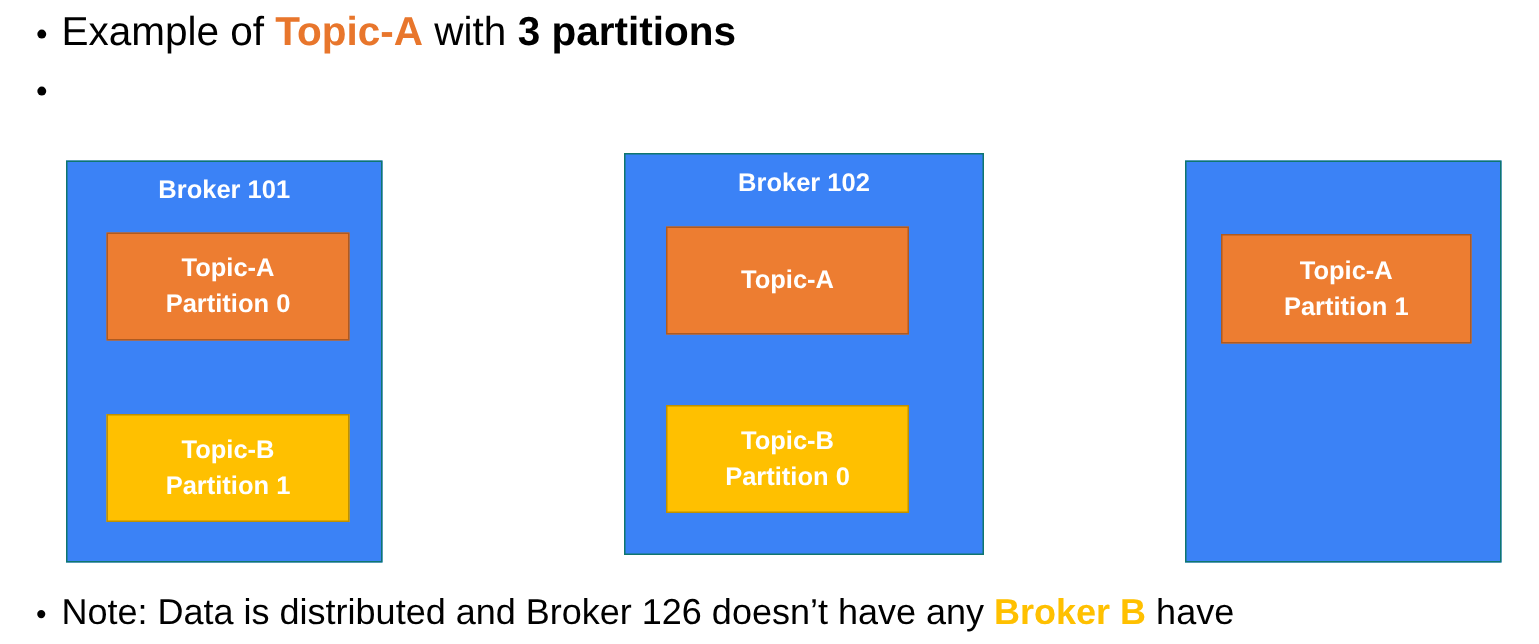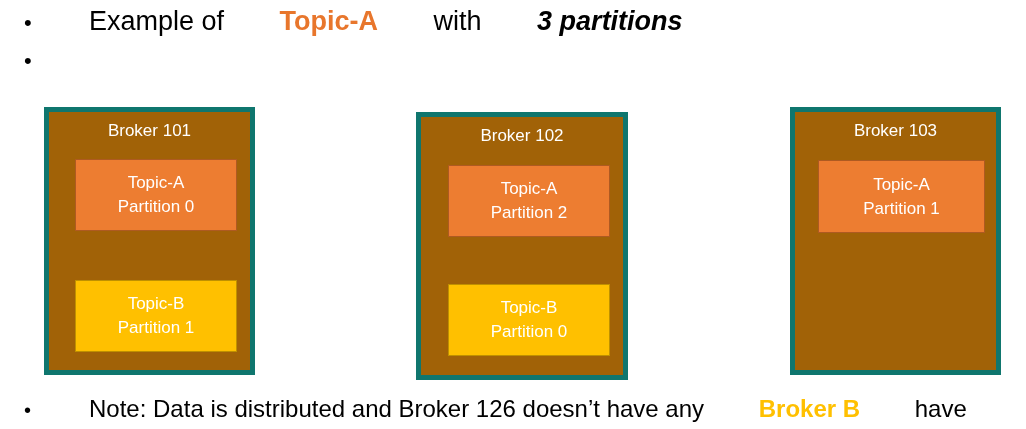--- a/index.html
+++ b/index.html
@@ -33,40 +33,41 @@
   .bullet-dot {
     width: 17px;
     flex: 0 0 17px;
     font-size: 22px;
     line-height: 38px;
     color: #000;
   }
   .bullet-text {
     display: inline;
   }
-  .seg { display: inline; margin-left: 48px; }
-  .seg-bold { font-weight: bold; font-style: italic; }
+  .seg { display: inline; }
+  .seg-bold { font-weight: bold; }
   .seg-topicA { font-weight: bold; color: #E8762C; }
   .seg-topicB { font-weight: bold; color: #FFC000; }
 
   
   .diagram {
     position: absolute;
     left: 0;
     top: 0;
     width: 1026px;
     height: 429px;
     pointer-events: none;
   }
   .broker {
     position: absolute;
-    background: #a16207;
-    border: 5px solid #0f766e;
+    background: #3b82f6;
+    border: 1px solid #0f766e;
     box-sizing: border-box;
     pointer-events: auto;
+    font-weight: bold;
   }
   .broker-title {
     position: absolute;
     left: 0;
     right: 0;
     top: 8px;
     text-align: center;
     color: #ffffff;
     font-size: 17px;
     line-height: 22px;
@@ -129,34 +130,32 @@
     <div class="partition topic-a" style="left:26px; top:47px; width:162px; height:72px;">
       <span class="line">Topic-A</span>
       <span class="line">Partition 0</span>
     </div>
     <div class="partition topic-b" style="left:26px; top:168px; width:162px; height:72px;">
       <span class="line">Topic-B</span>
       <span class="line">Partition 1</span>
     </div>
   </div>
 
-  <div class="broker" style="left:416px; top:112px; width:212px; height:268px;">
+  <div class="broker" style="left:416px; top:102px; width:240px; height:268px;">
     <div class="broker-title">Broker 102</div>
     <div class="partition topic-a" style="left:27px; top:48px; width:162px; height:72px;">
       <span class="line">Topic-A</span>
-      <span class="line">Partition 2</span>
     </div>
     <div class="partition topic-b" style="left:27px; top:167px; width:162px; height:72px;">
       <span class="line">Topic-B</span>
       <span class="line">Partition 0</span>
     </div>
   </div>
 
   <div class="broker" style="left:790px; top:107px; width:211px; height:268px;">
-    <div class="broker-title">Broker 103</div>
     <div class="partition topic-a" style="left:23px; top:48px; width:167px; height:73px;">
       <span class="line">Topic-A</span>
       <span class="line">Partition 1</span>
     </div>
   </div>
 
 </div>
 
 <div class="note-row">
   <span class="bullet-dot">•</span>

